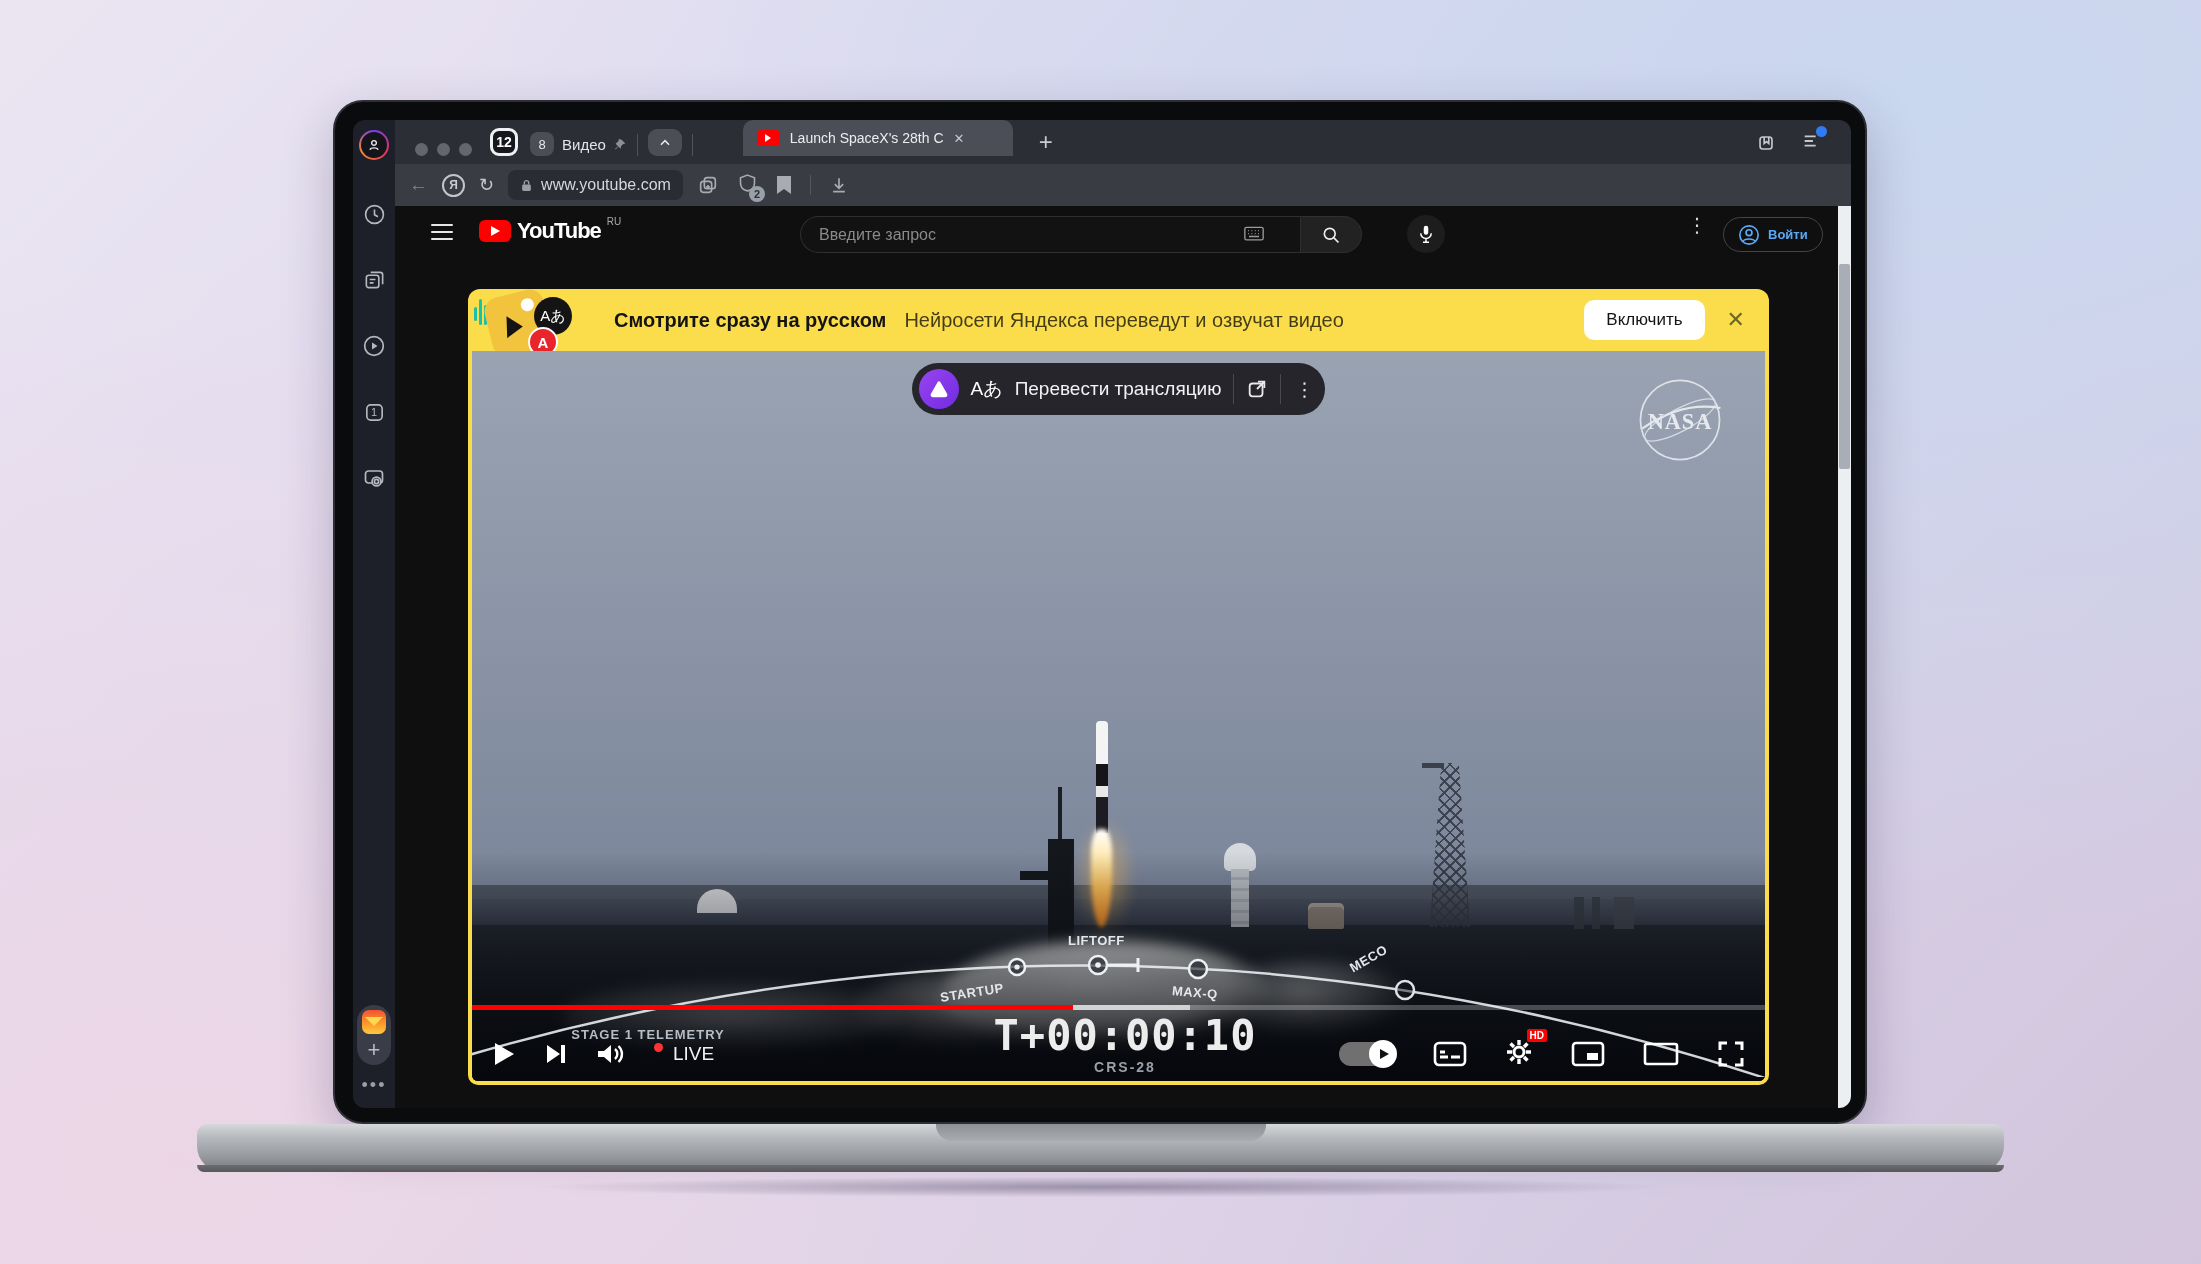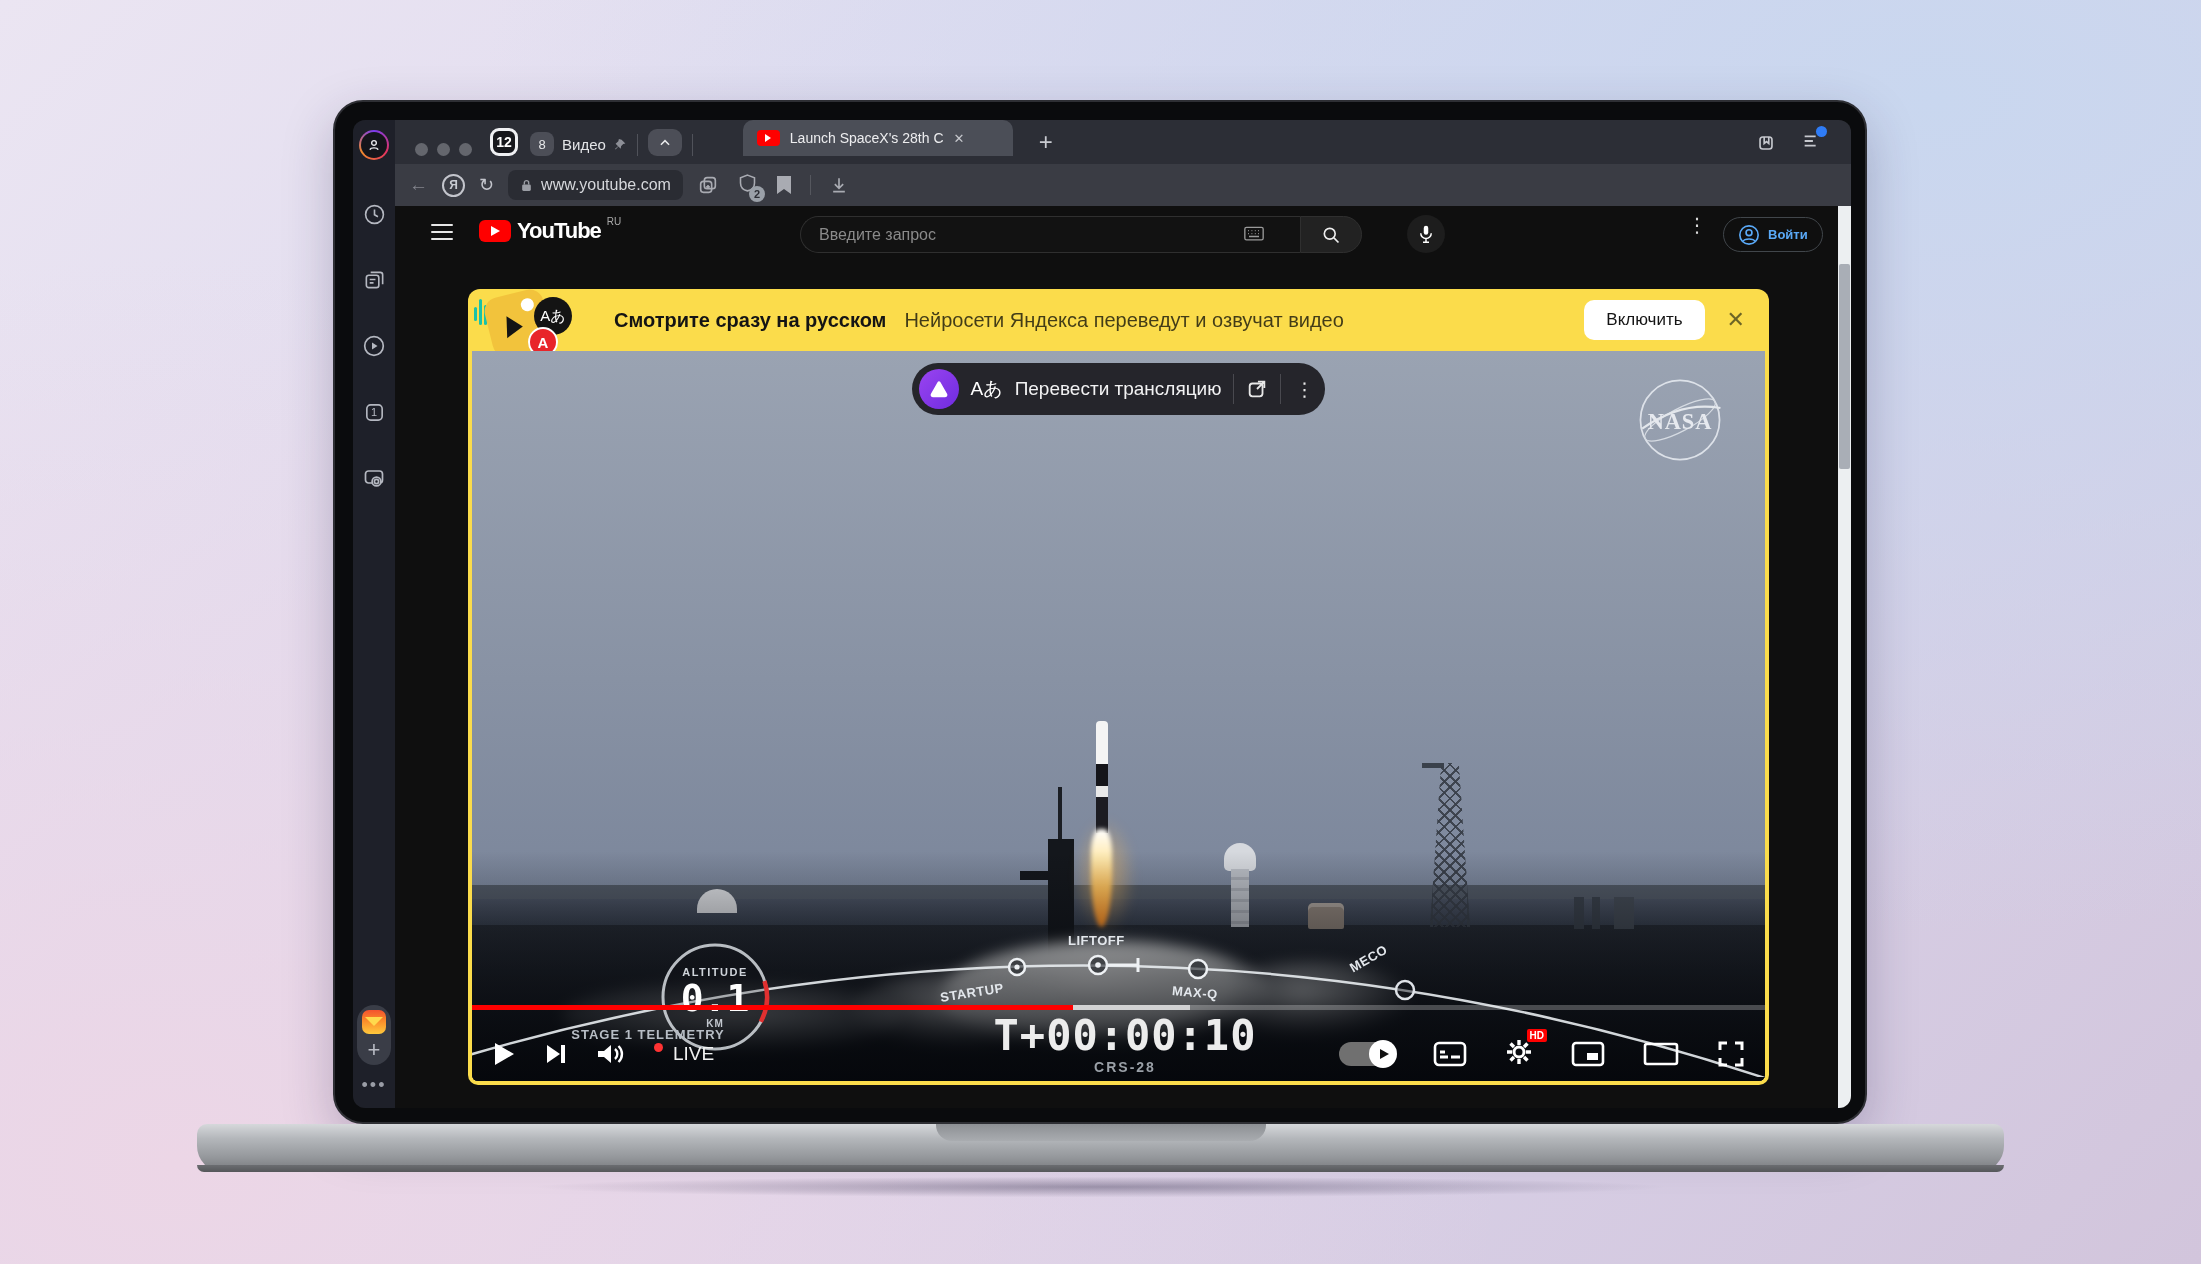--- a/index.html
+++ b/index.html
@@ -482,31 +482,20 @@
 
             <div class="nasa">
               <svg width="86" height="86" viewBox="0 0 100 100" fill="none">
                 <circle cx="50" cy="50" r="46" stroke="#e7ebf1" stroke-width="2"></circle>
                 <ellipse cx="50" cy="50" rx="46" ry="13" stroke="#dfe4ea" stroke-width="1.4" transform="rotate(-28 50 50)"></ellipse>
                 <path d="M6 60 Q 52 28 97 36" stroke="#eef1f5" stroke-width="2.5"></path>
                 <text x="50" y="60" text-anchor="middle" font-size="26" font-weight="bold" letter-spacing="1" fill="#f2f4f8" font-family="Liberation Serif, serif">NASA</text>
               </svg>
             </div>
 
-            <div class="gauge" style="left:187px;top:590px;">
-              <svg width="112" height="112" viewBox="0 0 112 112" fill="none">
-                <circle cx="56" cy="56" r="52" stroke="rgba(226,231,236,.8)" stroke-width="3" fill="rgba(8,10,14,.22)"></circle>
-                <circle cx="56" cy="56" r="52" stroke="#e03030" stroke-width="4.5" stroke-dasharray="42 285" transform="rotate(-18 56 56)"></circle>
-              </svg>
-              <div class="txt">
-                <div class="g-label">ALTITUDE</div>
-                <div class="g-value">0.1</div>
-                <div class="g-unit">KM</div>
-              </div>
-            </div>
             <div class="stage-label">STAGE 1 TELEMETRY</div>
 
             <div class="timer">T+00:00:10</div>
             <div class="mission">CRS-28</div>
 
             <div class="seekbar">
               <div class="seek-red"></div>
               <div class="seek-buffer"></div>
             </div>
 

